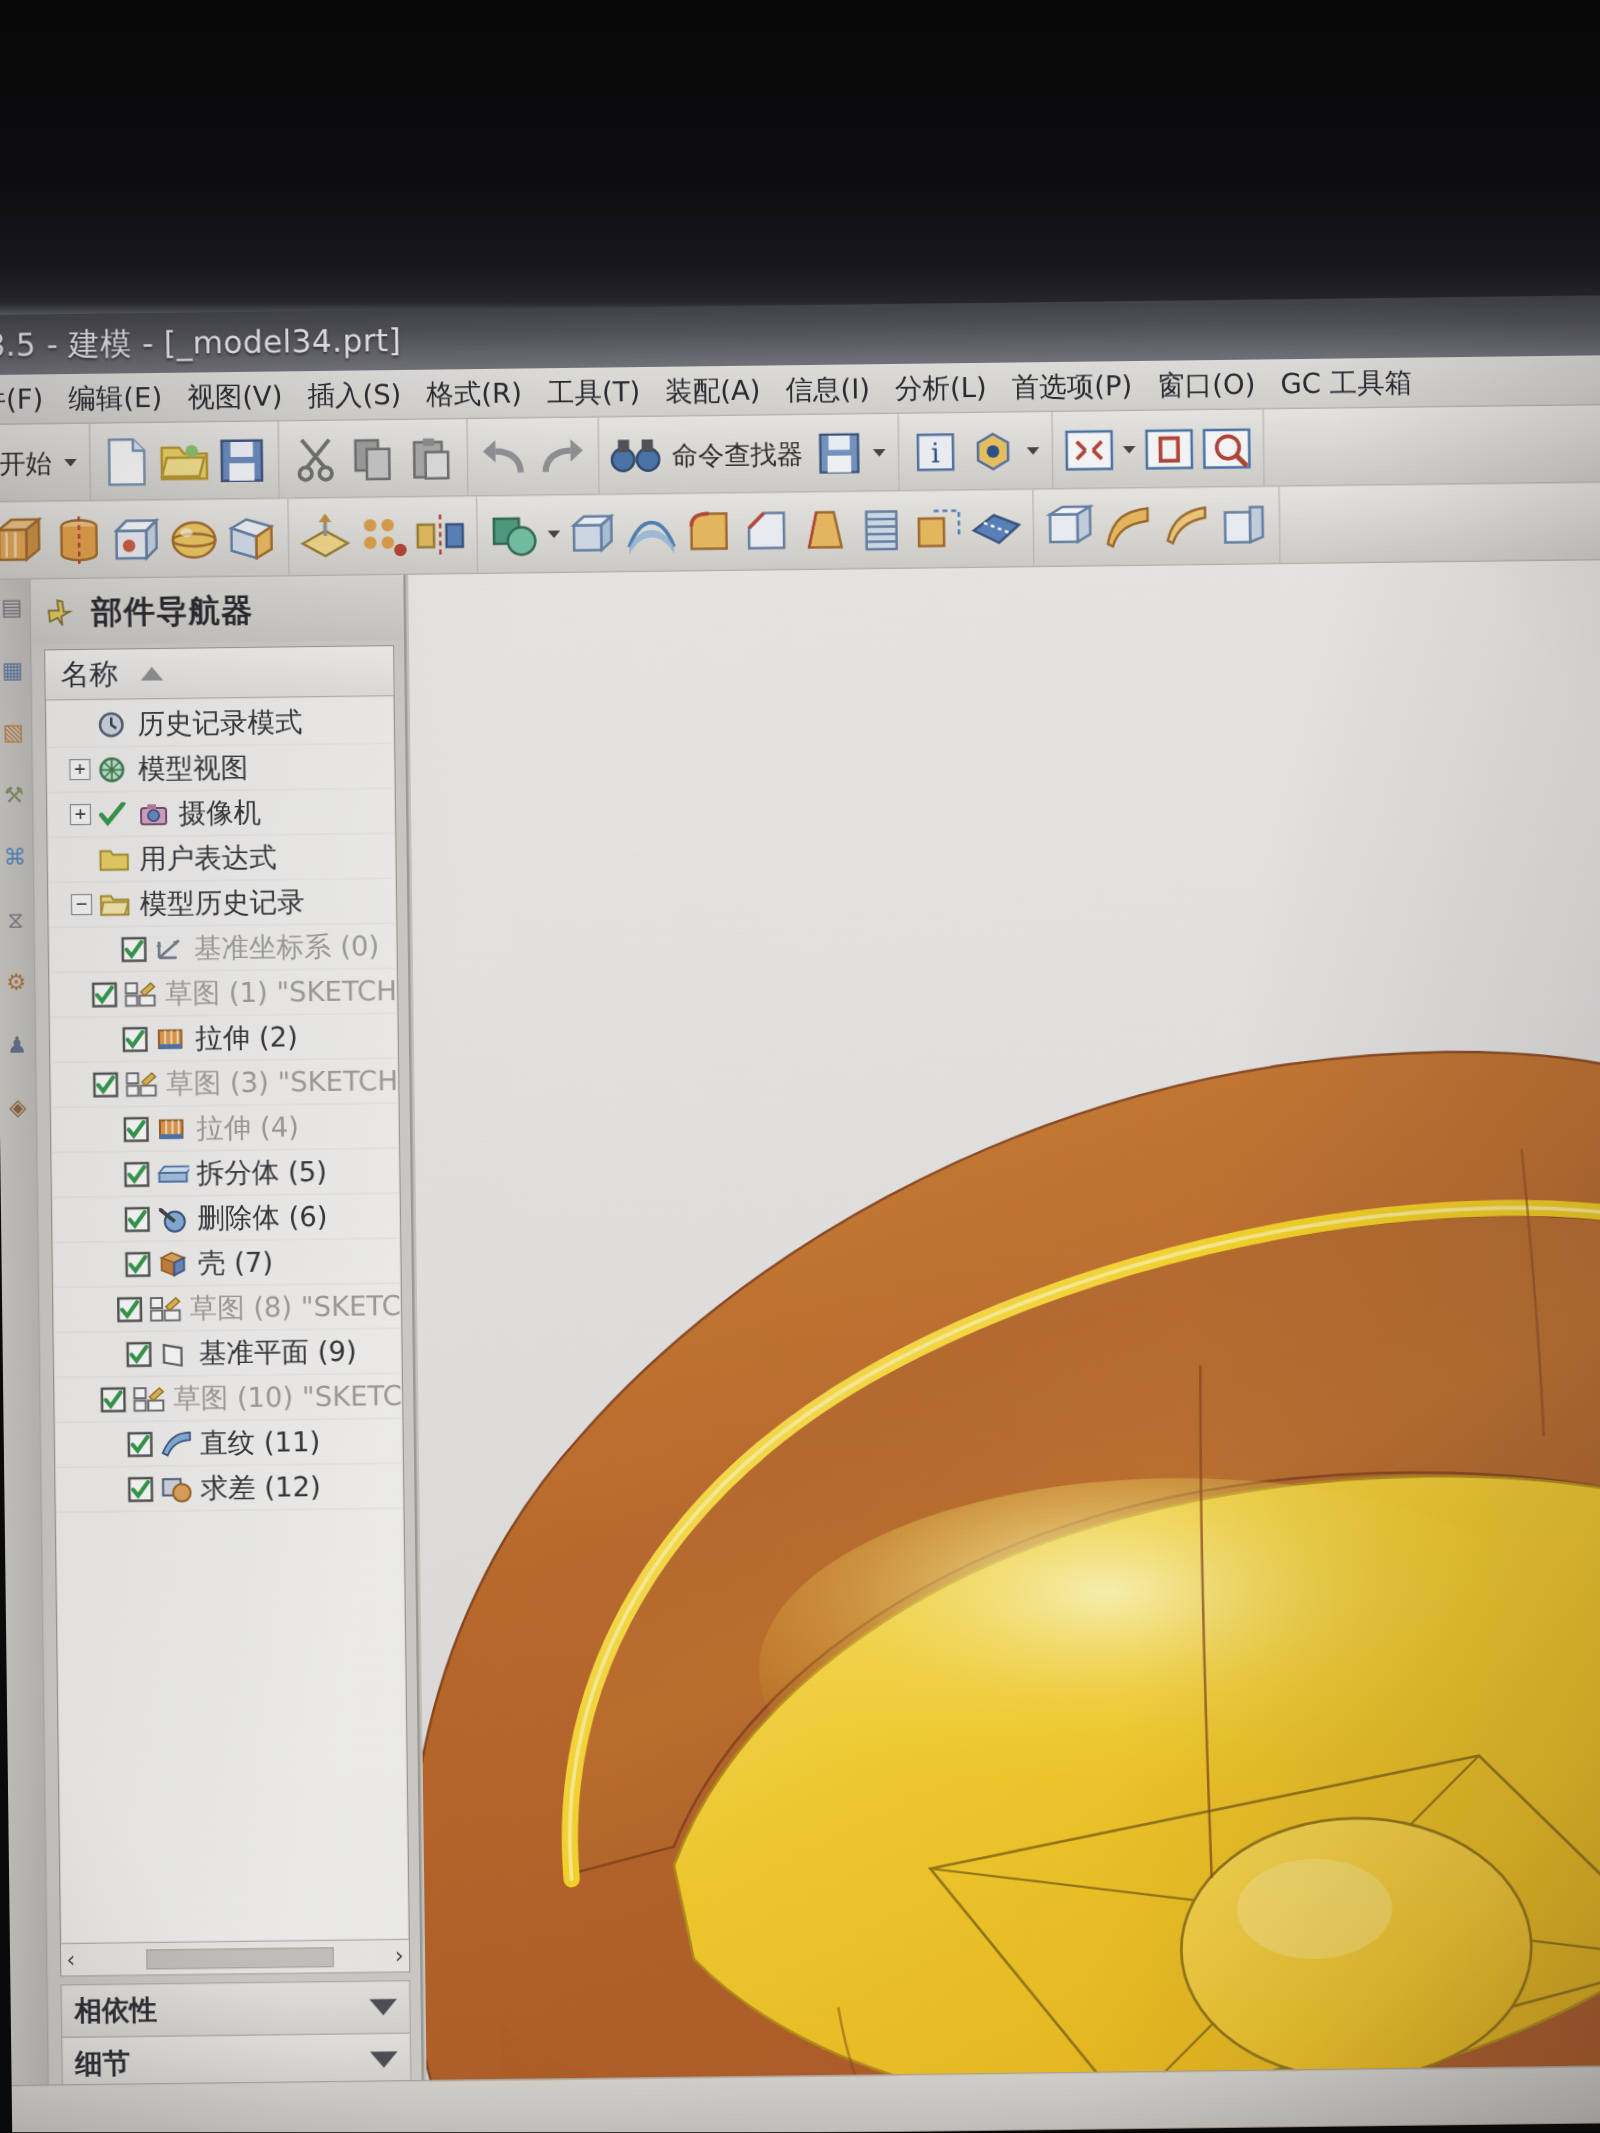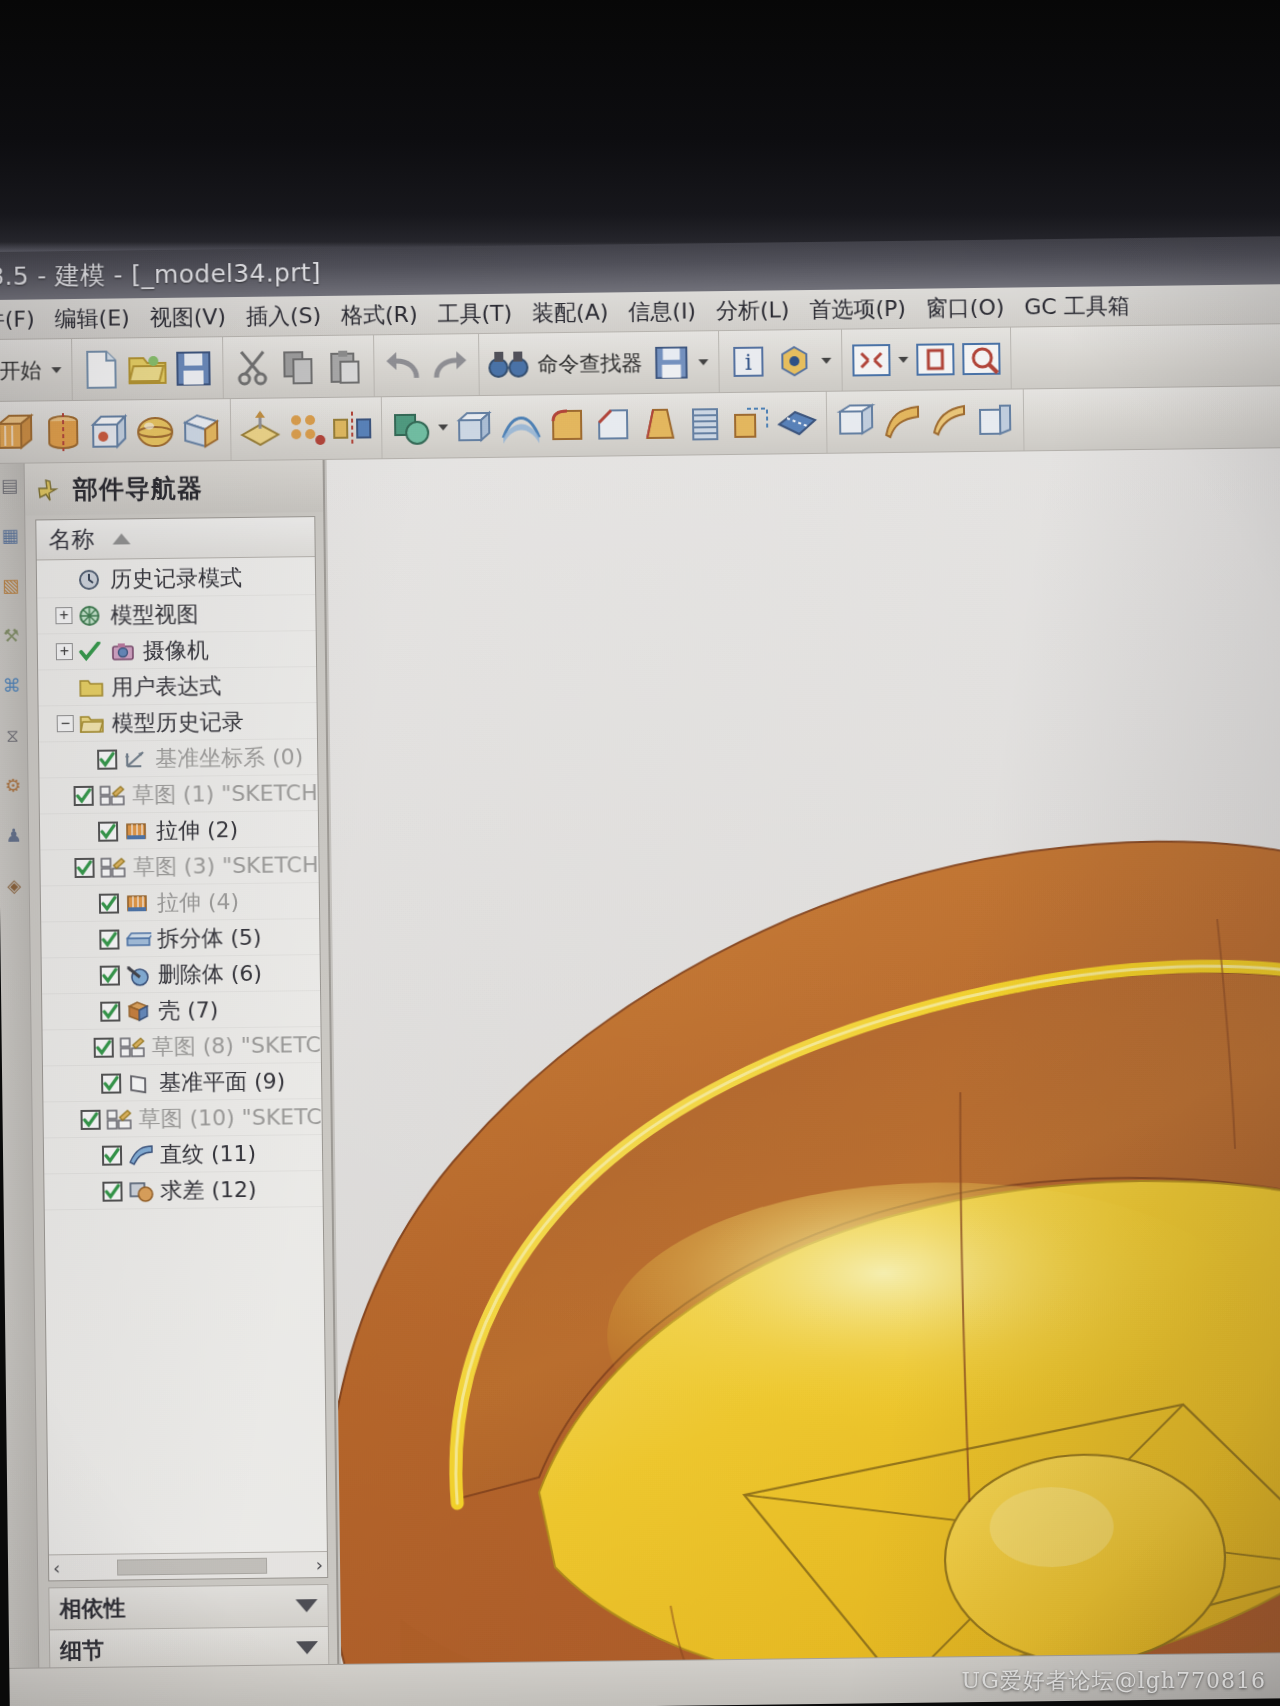--- a/index.html
+++ b/index.html
@@ -886,14 +886,13 @@
     </div>
 
     <div class="statusbar">
       <span class="status-text"></span>
     </div>
 
     <div class="grade"></div>
     <div class="noise"></div>
   </div>
 
-  <div class="watermark">UG爱好者论坛@lgh770816</div>
 </div>
 
 </body></html>

